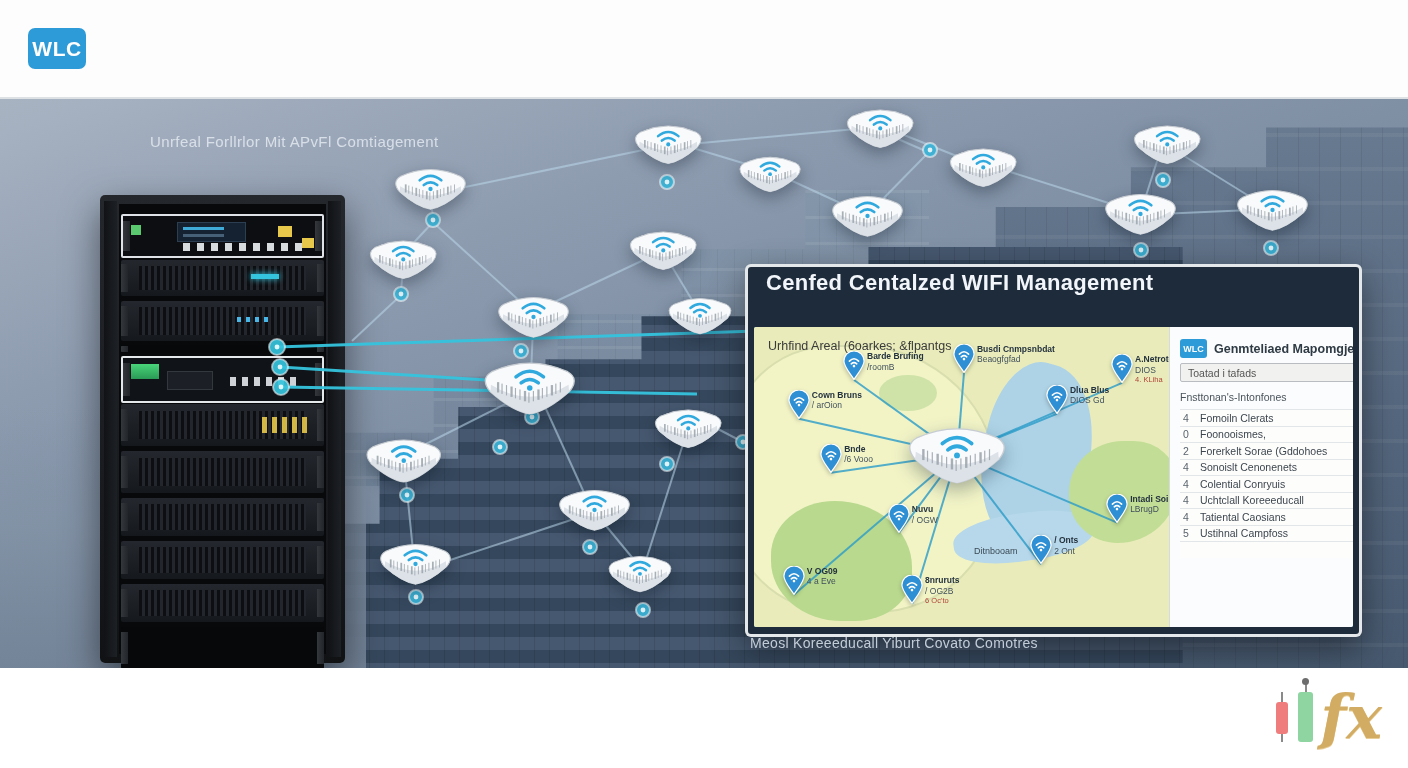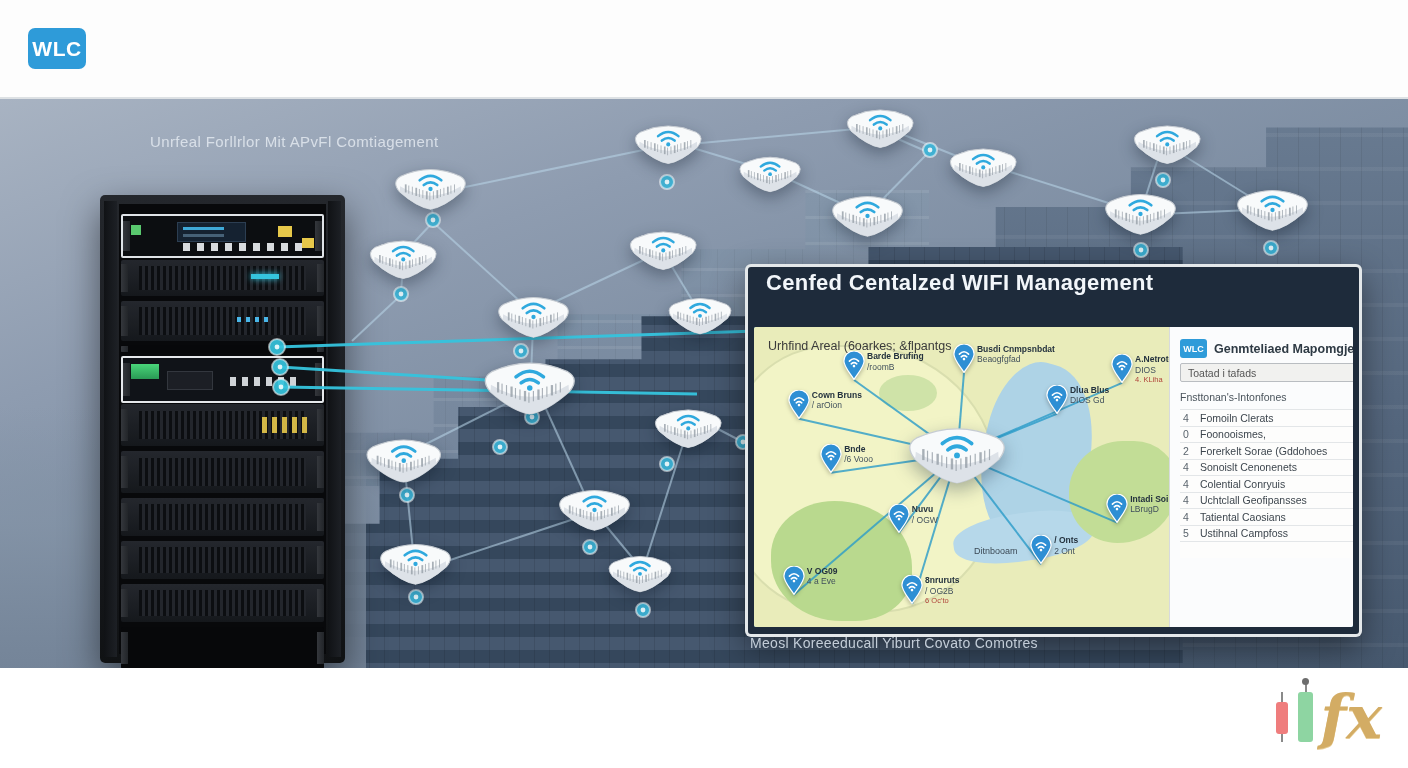--- a/index.html
+++ b/index.html
@@ -466,21 +466,21 @@
             <li>
               <span class="cnt">4</span>
                     <span class="lbl">Sonoislt Cenonenets</span>
             </li>
             <li>
               <span class="cnt">4</span>
                     <span class="lbl">Colential Conryuis</span>
             </li>
             <li>
               <span class="cnt">4</span>
-                    <span class="lbl">Uchtclall Geofipansses</span>
+                    <span class="lbl">Uchtclall Koreeeducall</span>
             </li>
             <li>
               <span class="cnt">4</span>
                     <span class="lbl">Tatiental Caosians</span>
             </li>
             <li>
               <span class="cnt">5</span>
                     <span class="lbl">Ustihnal Campfoss</span>
             </li>
             <li>

